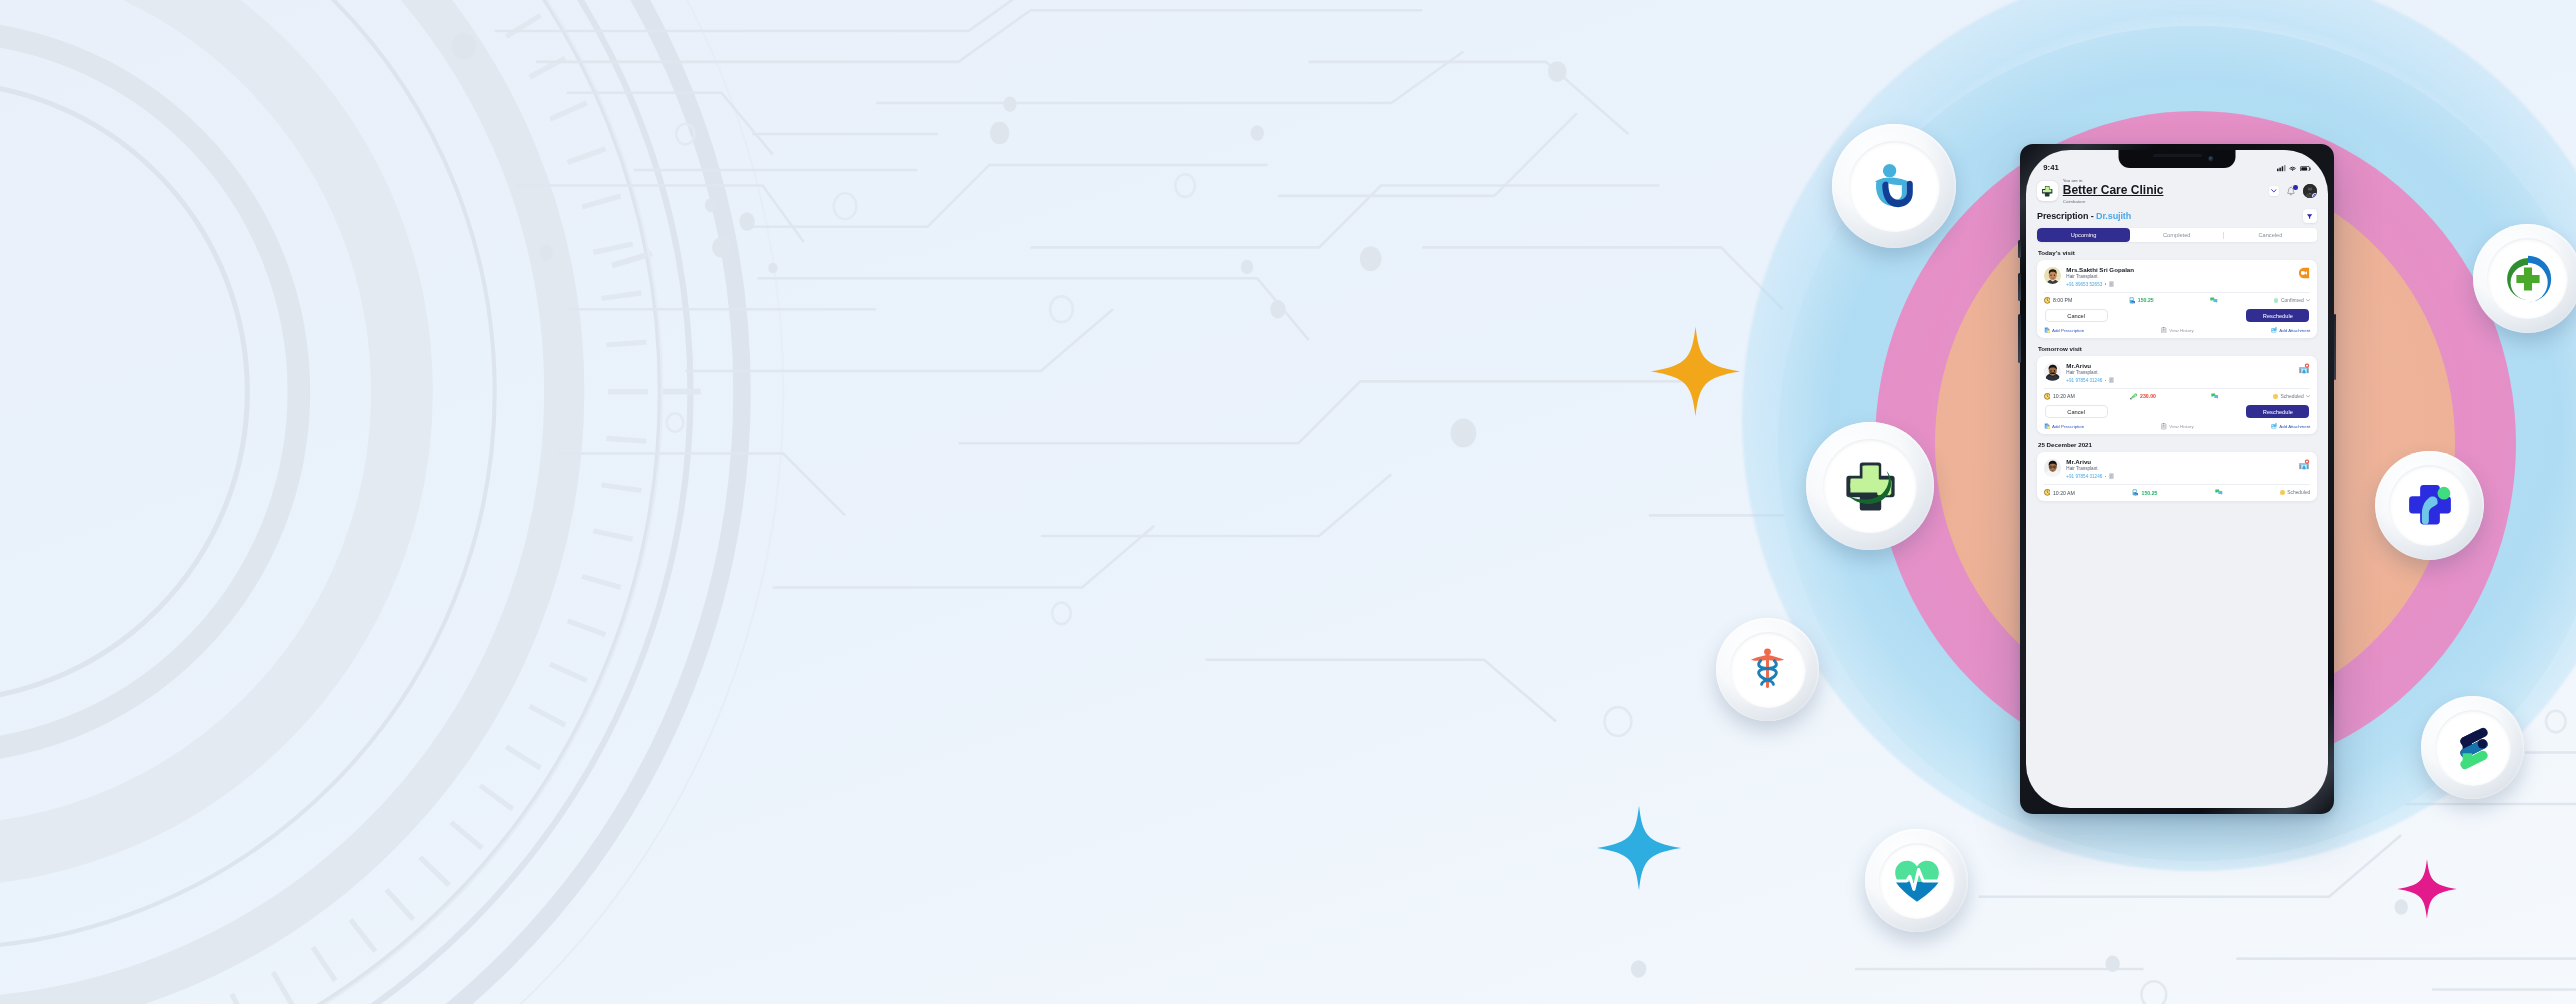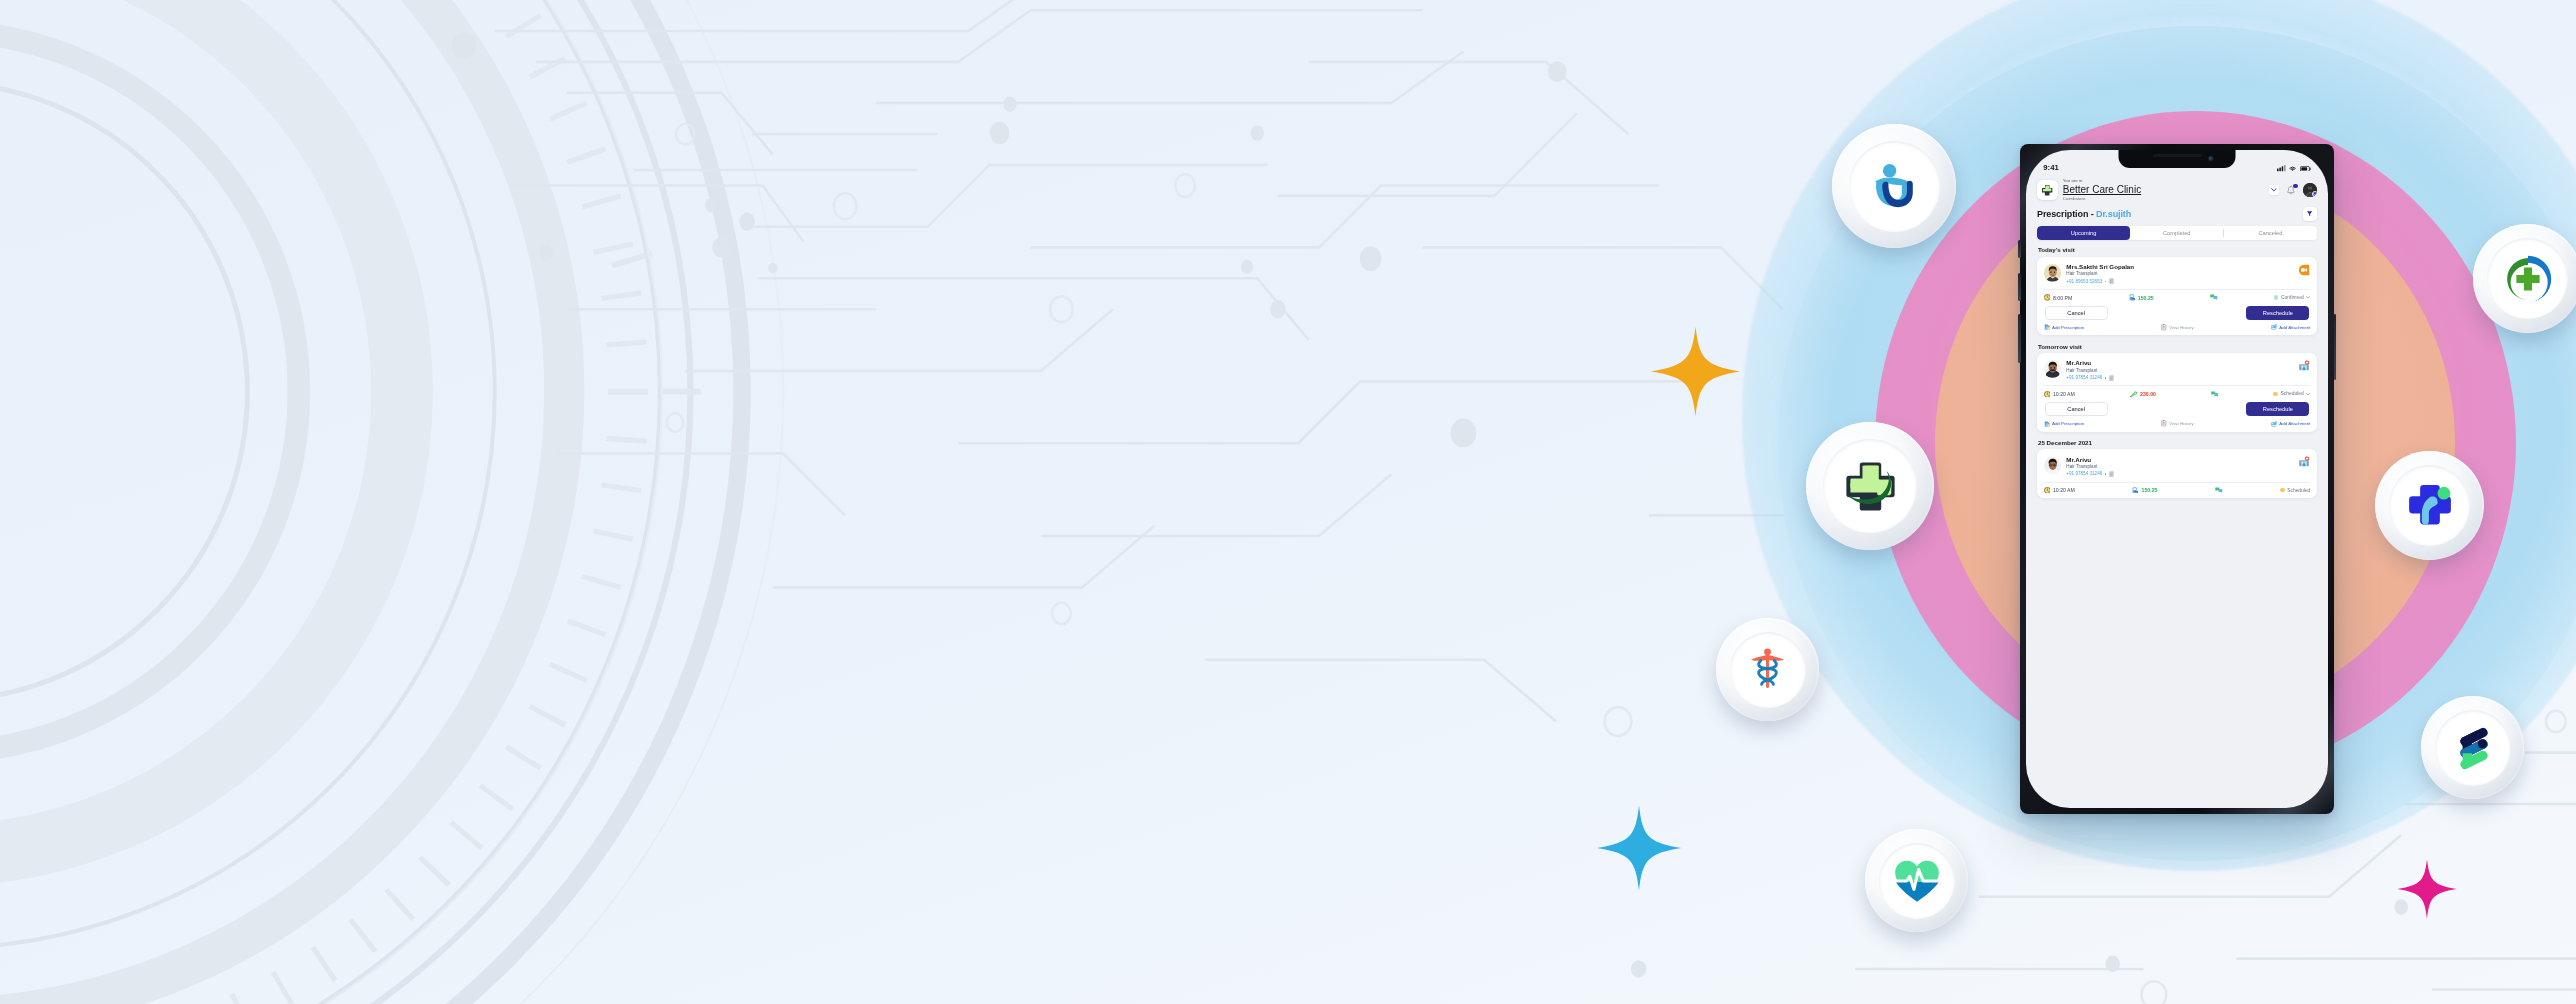--- a/index.html
+++ b/index.html
@@ -37,21 +37,21 @@
     filter:blur(0.5px);
   }
   .ring-fade{
     position:absolute;left:1778px;top:26px;width:835px;height:835px;border-radius:50%;
     background:radial-gradient(circle at 50% 50%, rgba(255,255,255,0) 62%, rgba(241,246,252,.55) 82%, rgba(243,247,252,.95) 97%);
   }
 
   
   .phone{
     position:absolute;left:2020px;top:144px;width:314px;height:670px;
-    border-radius:8px;
+    border-radius:13px;
     background:linear-gradient(135deg,#0d0f14 0%,#2a2f38 6%,#0a0c10 14%,#1a1d24 50%,#0b0d12 86%,#343a44 95%,#0d0f14 100%);
     box-shadow:0 20.6px 46px rgba(40,60,90,.28), 0 3.1px 9.3px rgba(40,60,90,.18);
     padding:5.7px;
   }
   .phone::before,.phone::after{
     content:"";position:absolute;border-radius:2.1px;
     background:linear-gradient(180deg,#1f242c,#3b424e);
   }
   .phone::before{left:-2.1px;top:129px;width:2.6px;height:28px;}
   .phone::after{left:-2.1px;top:170px;width:2.6px;height:49px;}
@@ -82,21 +82,21 @@
   
   .app-header{padding:4.1px 11.3px 0 11.3px;}
   .clinic-row{display:flex;align-items:center;gap:5.2px;}
   .clinic-logo{
     width:20.6px;height:20.6px;border-radius:5.7px;background:#fff;
     box-shadow:0 0.5px 2.1px rgba(30,50,90,.13);
     display:flex;align-items:center;justify-content:center;flex:0 0 auto;
   }
   .clinic-text{flex:1 1 auto;min-width:0;}
   .clinic-youarein{font-size:4.4px;color:#54596b;line-height:1.25;}
-  .clinic-name{font-size:10px;font-weight:400;color:#16181f;text-decoration:underline;
+  .clinic-name{font-size:12px;font-weight:700;color:#16181f;text-decoration:underline;
     text-underline-offset:1px;line-height:1.3;white-space:nowrap;}
   .clinic-city{font-size:4.4px;color:#6b7083;line-height:1.3;}
   .chev-box{width:10.3px;height:10.3px;border-radius:3.1px;background:#fff;
     box-shadow:0 0.5px 1.5px rgba(30,50,90,.12);display:flex;align-items:center;justify-content:center;}
   .bell{position:relative;width:13.4px;height:13.4px;display:flex;align-items:center;justify-content:center;}
   .bell-dot{position:absolute;right:0;top:0.5px;width:4.6px;height:4.6px;border-radius:50%;background:#2f27b8;}
   .avatar{width:14px;height:14px;border-radius:50%;overflow:hidden;position:relative;
     background:#2a2a2a;flex:0 0 auto;}
   .avatar svg{display:block;}
   .avatar-chev{position:absolute;right:-1px;bottom:-0.5px;width:6.2px;height:6.2px;border-radius:50%;

